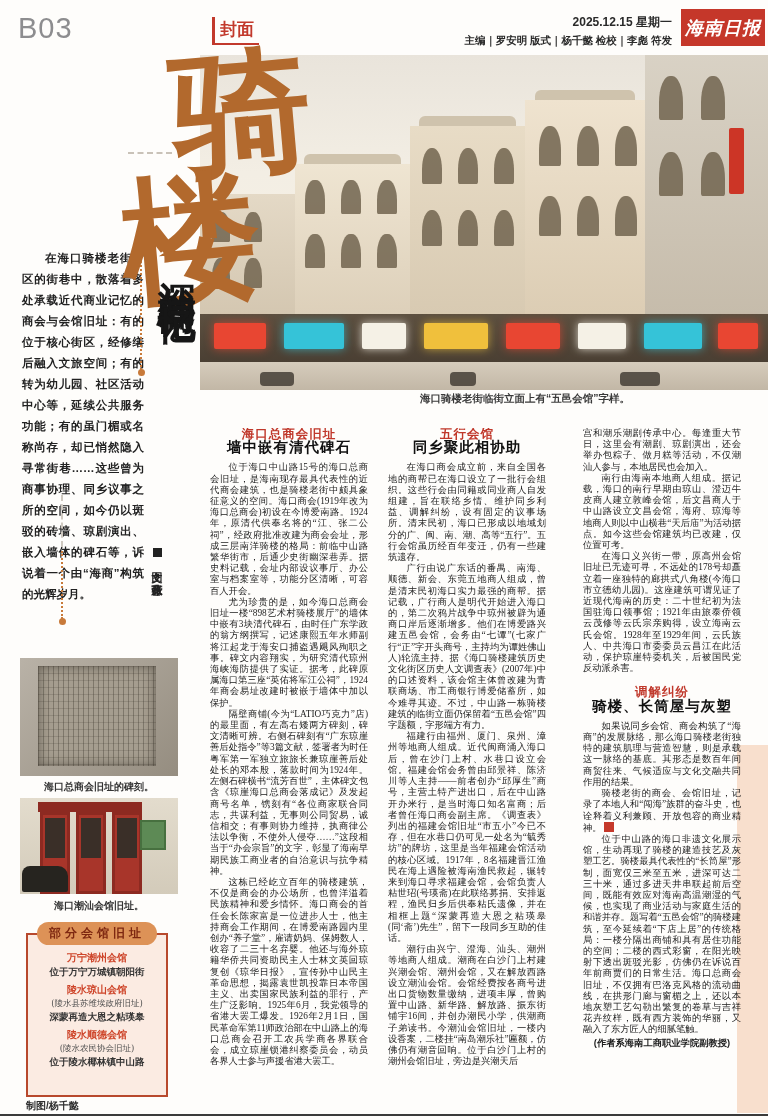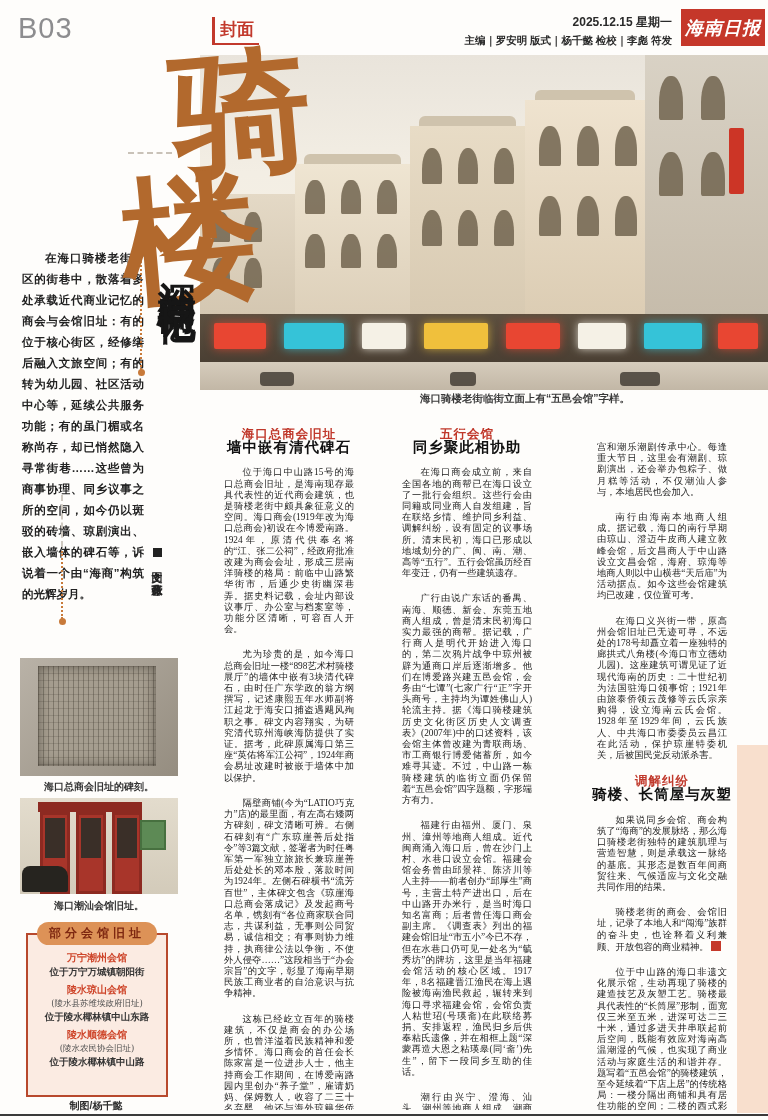--- a/index.html
+++ b/index.html
@@ -72,26 +72,26 @@
   
   .ibox{position:absolute;left:26px;top:933px;width:138px;height:160px;background:#fbebe2;
         border:2px solid #b8492d;text-align:center;}
   .ibox-title{position:absolute;left:50%;top:-13px;transform:translateX(-50%);background:#dd9257;color:#7d2710;
         font-family:"DejaVu Serif",serif;font-weight:700;font-size:12px;letter-spacing:4px;
         padding:3px 12px;border-radius:13px;white-space:nowrap;}
   .ib-item{margin-top:4px;}
   .ib-name{color:#ce452a;font-weight:700;font-size:10px;}
   .ib-note{font-size:8.5px;color:#4f4f4f;font-family:"DejaVu Serif",serif;margin-top:1px;}
   .ib-loc{font-size:9.5px;color:#333;font-weight:600;margin-top:1px;}
-  .credit{position:absolute;left:26px;top:1099px;width:140px;text-align:center;font-size:10px;font-weight:700;color:#2e2e2e;}
+  .credit{position:absolute;left:26px;top:1099px;width:140px;text-align:left;font-size:10px;font-weight:700;color:#2e2e2e;}
   
   .col{position:absolute;top:428px;width:158px;height:682px;overflow:hidden;
        font-family:"Liberation Serif",serif;font-size:9.3px;line-height:11.2px;text-align:justify;color:#1b1b1b;}
   .c1{left:210px;} .c2{left:388px;} .c3{left:583px;}
-  .col p{margin:14px;text-indent:2em;}
+  .col p{margin:0;text-indent:2em;}
   .kicker{font-family:"DejaVu Serif",serif;color:#c0382b;font-weight:700;font-size:12.5px;
           text-align:center;text-indent:0;letter-spacing:1px;}
   .headline{font-family:"Liberation Sans",sans-serif;font-weight:700;font-size:14.5px;color:#111;
           text-align:center;text-indent:0;letter-spacing:1px;margin:3px 0 9px 0;}
   .sect-head{margin-top:12px;}
   .peach-band{position:absolute;left:737px;top:745px;width:31px;height:368px;background:#f8dfcd;}
   .endmark{display:inline-block;width:10px;height:10px;background:#c5392b;margin-left:2px;vertical-align:-1px;}
   .author{font-weight:700;text-indent:0 !important;text-align:center;font-family:"Liberation Sans",sans-serif;
           font-size:9.3px;margin-top:2px;}
   .bottom-rule{position:absolute;left:0;top:1114px;width:768px;height:2px;background:#3a3a3a;}
@@ -204,21 +204,21 @@
 
   <div class="ibox">
     <div class="ibox-title">部分会馆旧址</div>
     <div class="ib-item" style="margin-top:16px;">
       <div class="ib-name">万宁潮州会馆</div>
       <div class="ib-loc">位于万宁万城镇朝阳街</div>
     </div>
     <div class="ib-item">
       <div class="ib-name">陵水琼山会馆</div>
       <div class="ib-note">(陵水县苏维埃政府旧址)</div>
-      <div class="ib-loc">位于陵水椰林镇中山东路</div>
+      <div class="ib-loc">深蒙再造大恩之粘瑛皋</div>
     </div>
     <div class="ib-item">
       <div class="ib-name">陵水顺德会馆</div>
       <div class="ib-note">(陵水农民协会旧址)</div>
       <div class="ib-loc">位于陵水椰林镇中山路</div>
     </div>
   </div>
   <div class="credit">制图/杨千懿</div>
 
   <div class="peach-band"></div>

